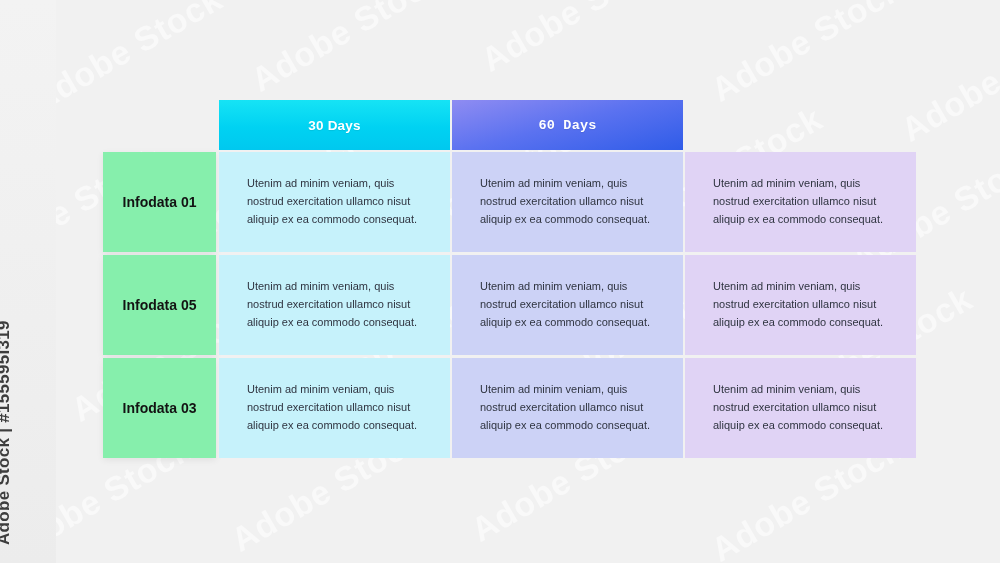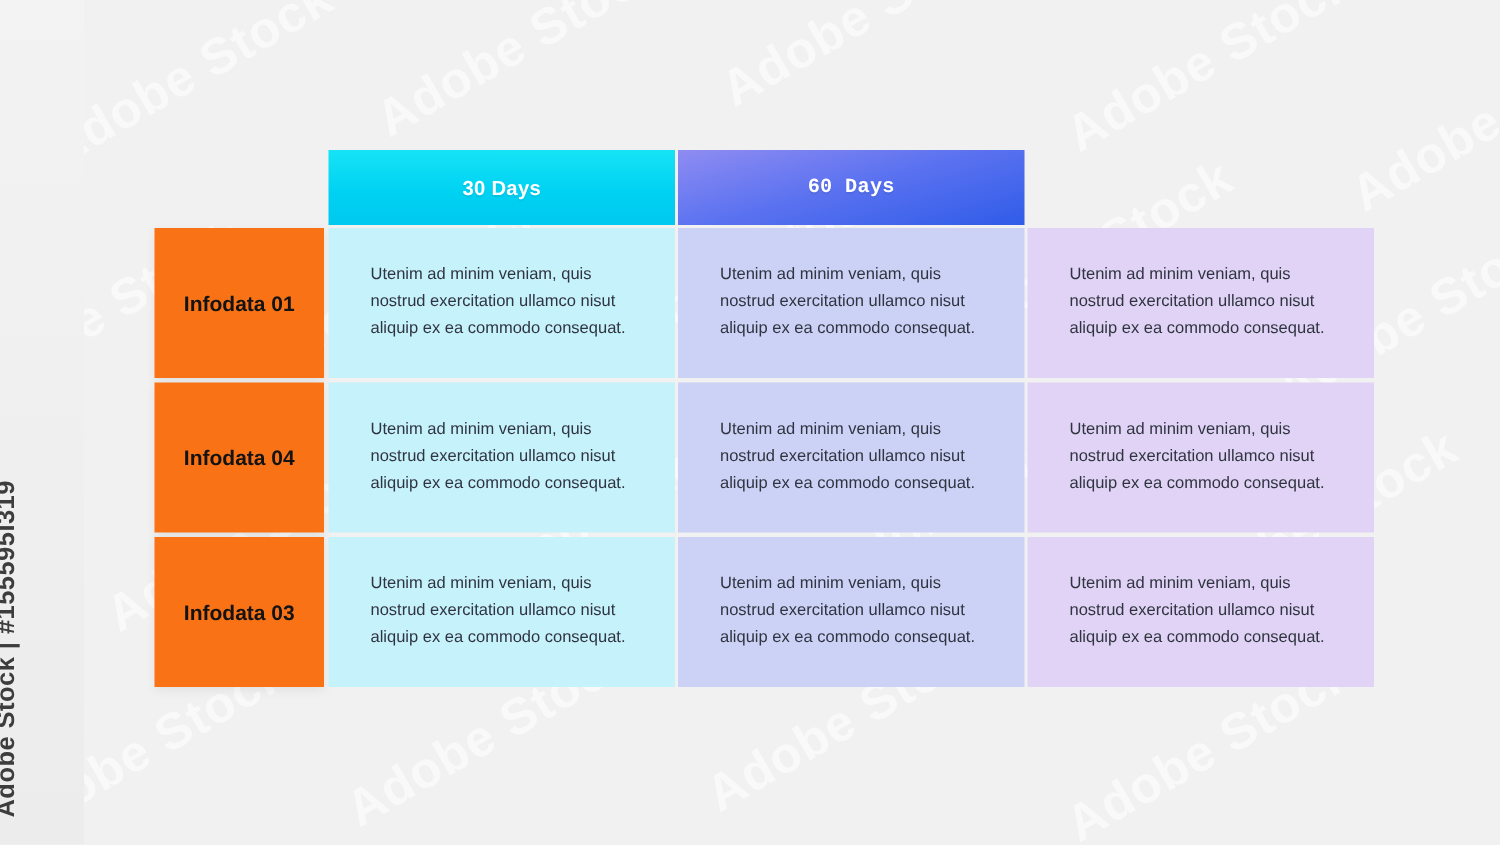--- a/index.html
+++ b/index.html
@@ -95,21 +95,21 @@
     text-shadow:0 1px 1px rgba(0,0,0,0.08);
   }
   .hdr-1 { background:linear-gradient(180deg,#16e3f5 0%,#00d2f2 55%,#00c8ef 100%); }
   .hdr-2 { background:linear-gradient(165deg,#8f8cf2 0%,#5b72f0 48%,#2f5ce8 100%);font-family:Liberation Mono, monospace; }
   .hdr-3 { background:linear-gradient(165deg,#a97ce8 0%,#9560e0 50%,#8b4fdc 100%); }
   .hdr-spacer { height:50px; background:transparent; }
 
   
   .label-cell {
     height:100px;
-    background:#f97316;
+    background:#86efac;
     display:flex;
     align-items:center;
     justify-content:center;
     font-size:14px;
     font-weight:700;
     color:#131313;
     box-shadow:0 2px 7px rgba(0,0,0,0.07);
   }
 
   
@@ -186,21 +186,21 @@
     </div>
     <div class="data-col last">
       <div class="body-cell cell-3">
         <div class="cell-text">Utenim ad minim veniam, quis nostrud exercitation ullamco nisut aliquip ex ea commodo consequat.</div>
       </div>
     </div>
   </div>
 
   <div class="grid-row row-body">
     <div class="label-col">
-      <div class="label-cell">Infodata 04</div>
+      <div class="label-cell">Infodata 05</div>
     </div>
     <div class="data-col">
       <div class="body-cell cell-1">
         <div class="cell-text">Utenim ad minim veniam, quis nostrud exercitation ullamco nisut aliquip ex ea commodo consequat.</div>
       </div>
     </div>
     <div class="data-col">
       <div class="body-cell cell-2">
         <div class="cell-text">Utenim ad minim veniam, quis nostrud exercitation ullamco nisut aliquip ex ea commodo consequat.</div>
       </div>

